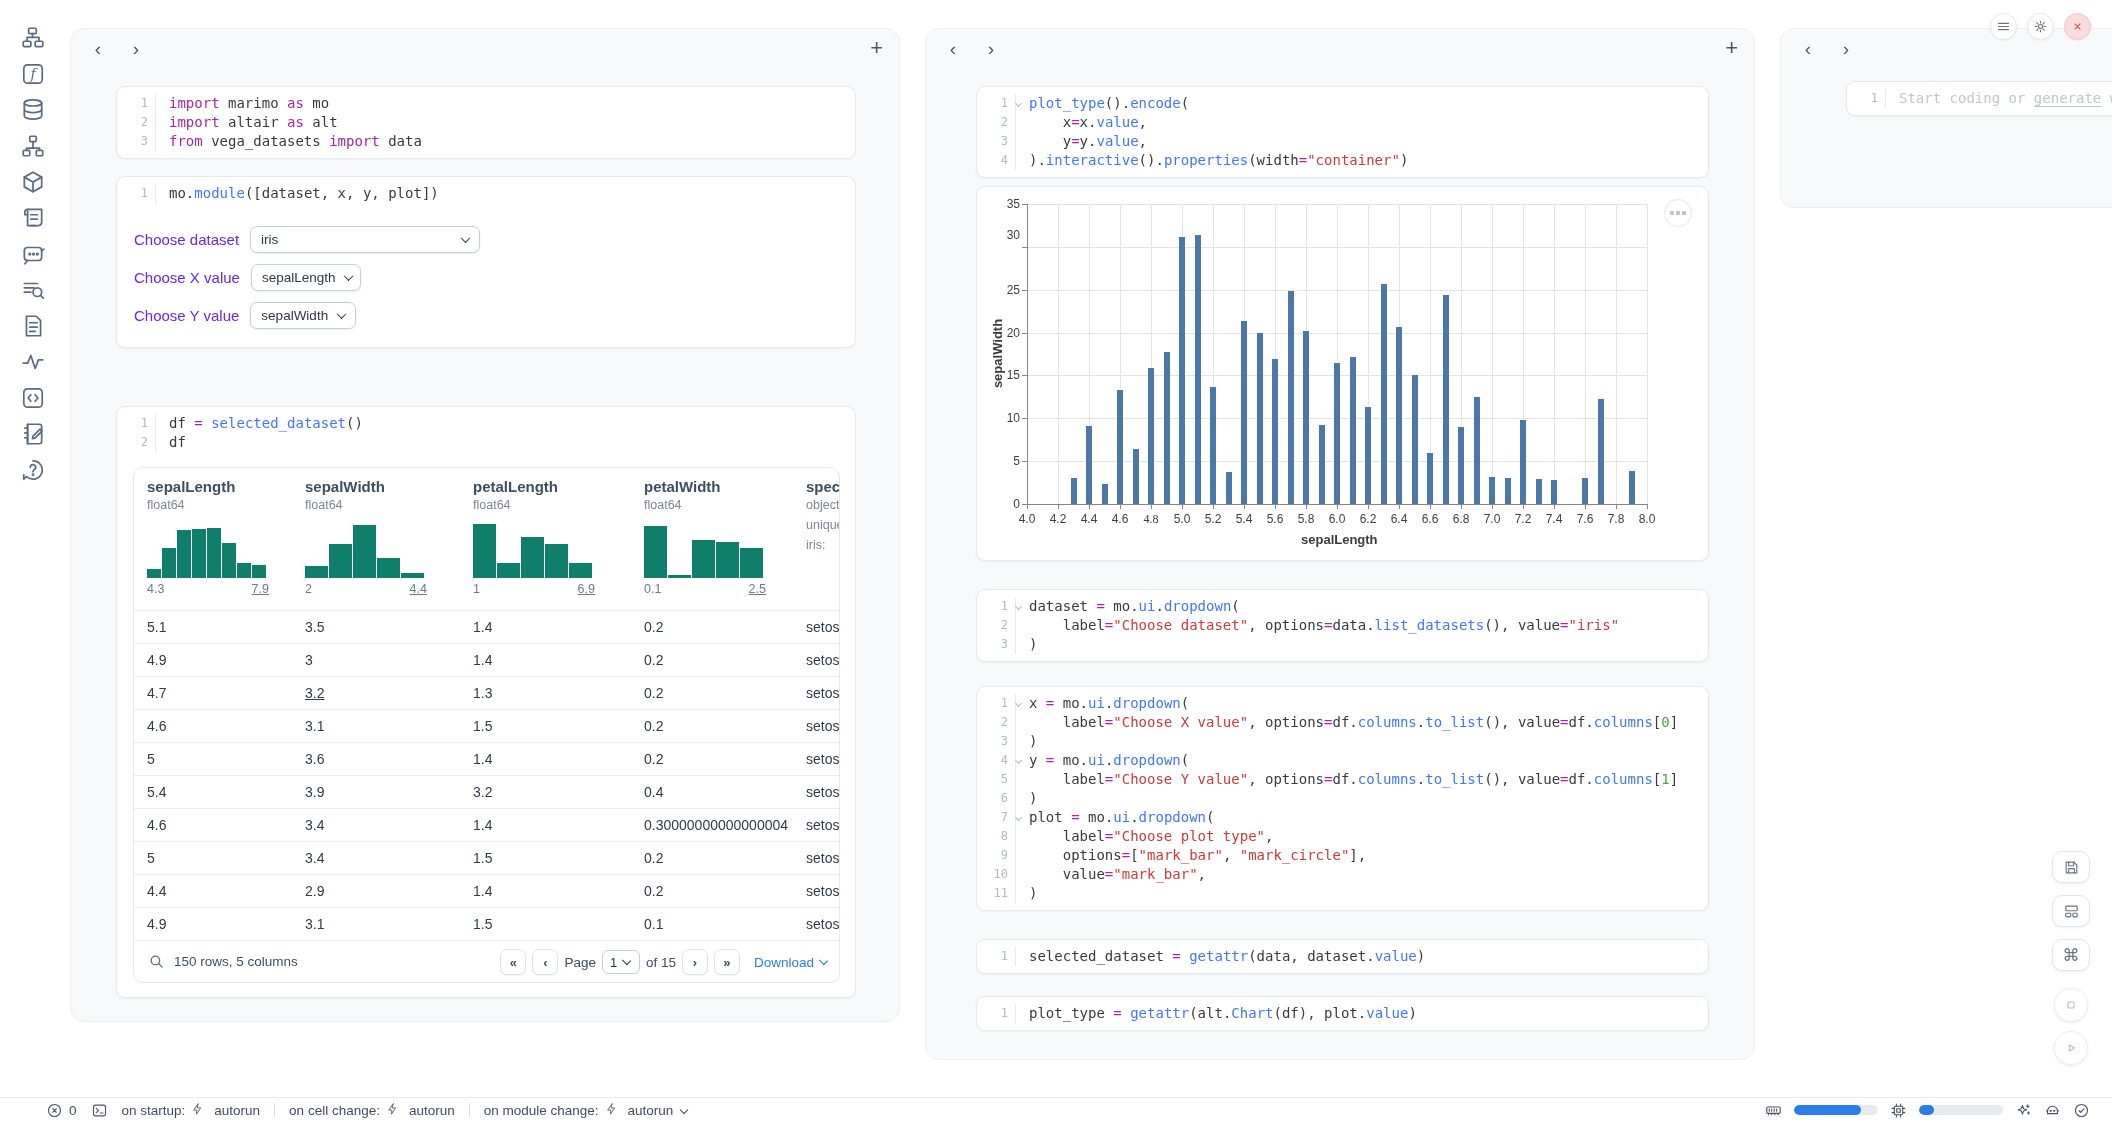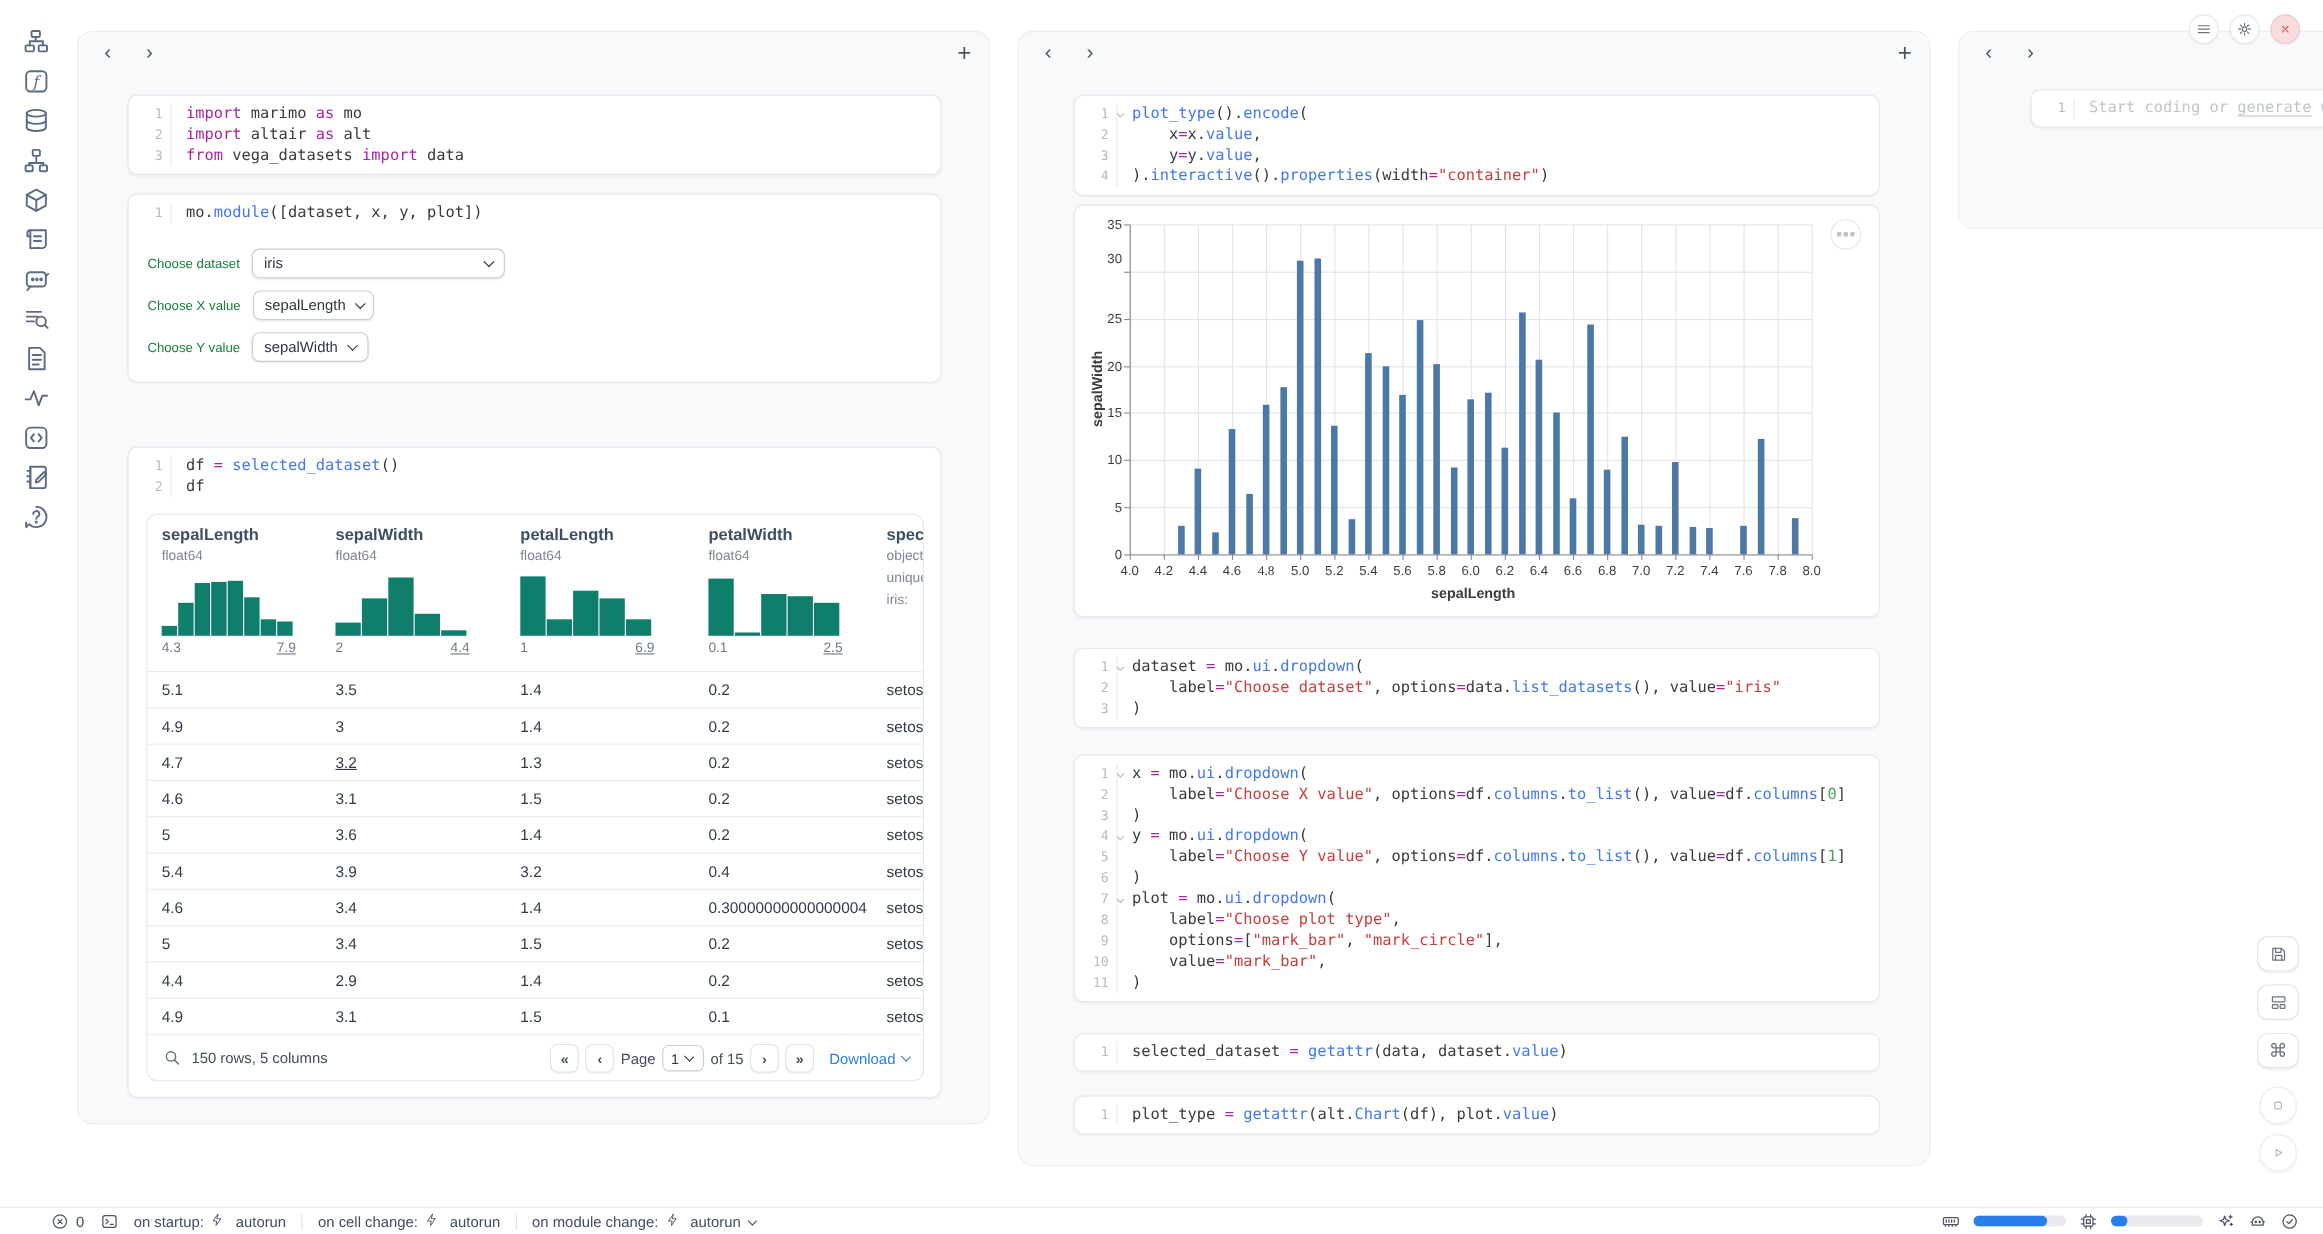--- a/index.html
+++ b/index.html
@@ -32,21 +32,21 @@
     color:#b4bac4; font-size:12px; font-family:"DejaVu Sans Mono",monospace; position:relative; }
   .fold { position:absolute; right:-6px; top:7px; width:5px; height:5px;
     border-right:1.4px solid #b4bac4; border-bottom:1.4px solid #b4bac4; transform:rotate(45deg); }
   .code-text { border-left:1px solid #e7eaee; padding-left:13px; font-size:14px;
     font-family:"DejaVu Sans Mono",monospace; color:#383a42; white-space:pre; }
   .k { color:#a626a4; } .f { color:#4078f2; } .s { color:#ca3b3b; } .n { color:#50a14f; }
 
   
   .controls { padding:16px 0 18px 17px; display:flex; flex-direction:column; gap:11px; }
   .ctl-row { display:flex; align-items:center; gap:11px; }
-  .ctl-label { font-size:12px; color:#15803d; }
+  .ctl-label { font-size:15px; color:#6d28d9; }
   .ctl-select { height:27px; background:#fff; border:1px solid #c9ced6; border-radius:7px;
     box-shadow:0 1px 2px rgba(20,30,50,.08); display:flex; align-items:center;
     padding:0 10px; cursor:pointer; }
   .ctl-select .val { font-size:13.5px; color:#2d3748; flex:1; }
   .chev { width:7px; height:7px; border-right:1.8px solid #2d3748; border-bottom:1.8px solid #2d3748;
     transform:rotate(45deg) translate(-1px,-1px); margin-left:10px; flex:0 0 7px; }
 
   
   .df-table { margin:8px 14px 14px 16px; width:707px; background:#fff; border:1px solid #e4e8ed;
     border-radius:10px; overflow:hidden; position:relative; }

